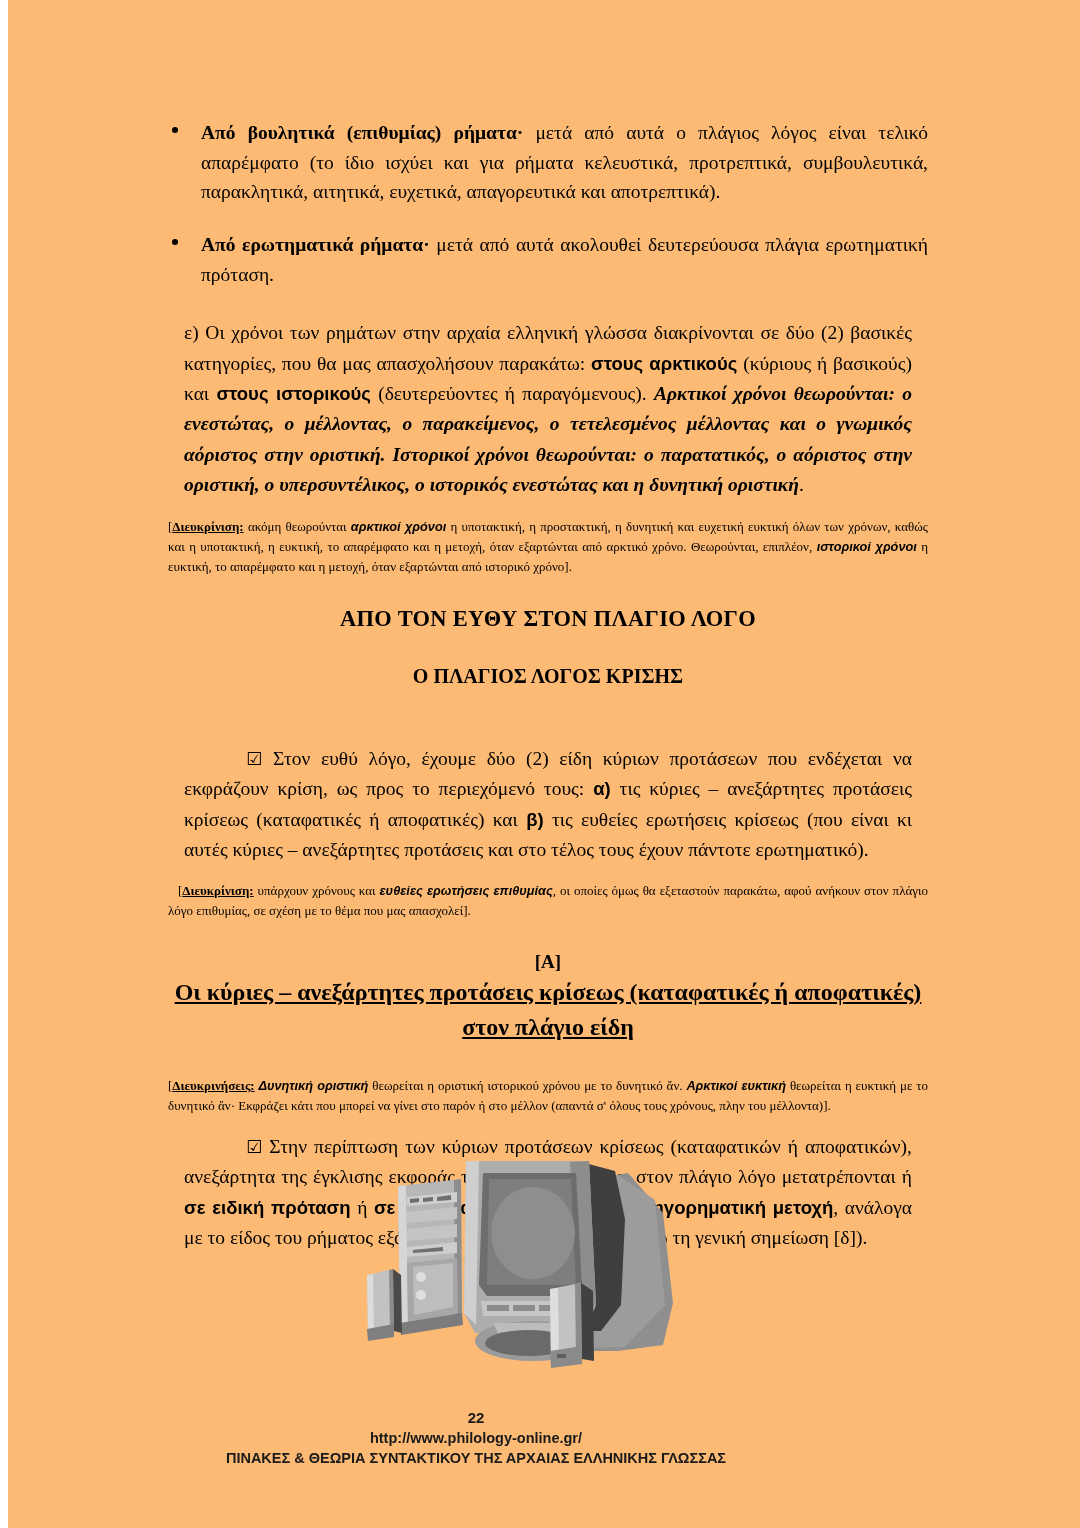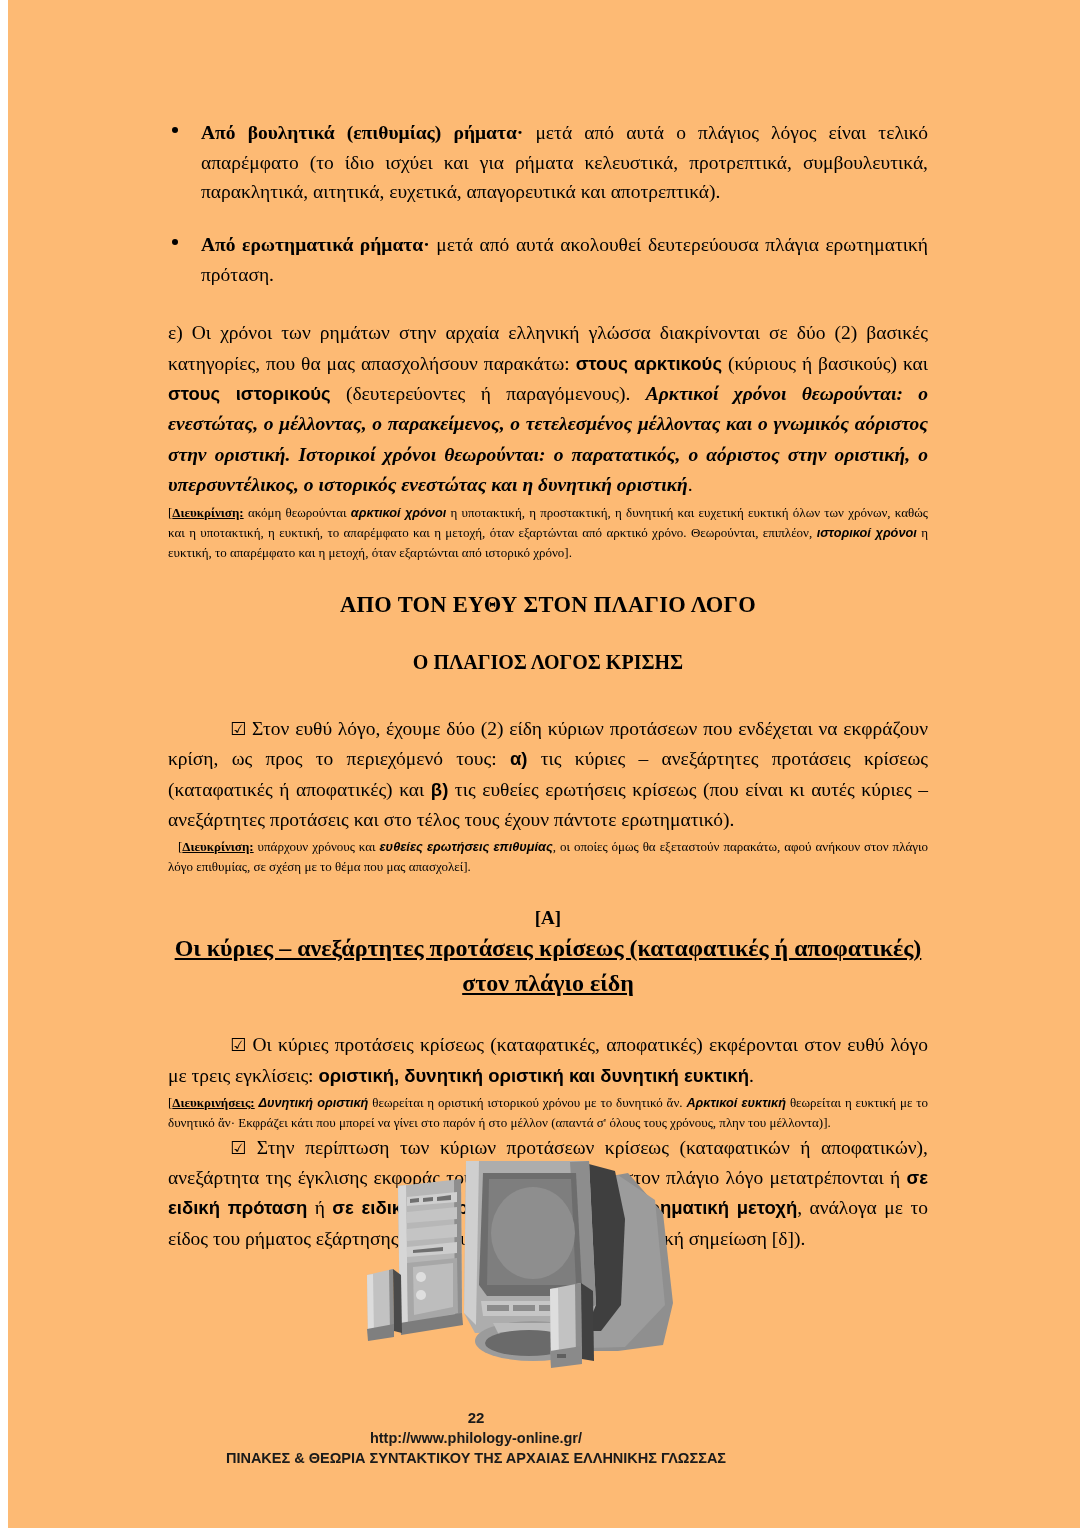--- a/index.html
+++ b/index.html
@@ -56,21 +56,21 @@
     height: 6px;
     background: #000;
     border-radius: 50%;
   }
 
   
   .para {
     font-size: 19.5px;
     line-height: 1.56;
     text-align: justify;
-    margin: 0;
+    margin: 16px;
   }
   .para-e { margin-top: 29px; }
 
   .indent-first { text-indent: 62px; }
 
   b, strong { font-weight: bold; }
   .bi {
     font-weight: bold;
     font-style: italic;
   }
@@ -189,21 +189,20 @@
 
     <p class="note" style="text-indent:10px;"><span>[</span><span class="note-lead">Διευκρίνιση:</span><span> υπάρχουν χρόνους και </span><span class="sbi">ευθείες ερωτήσεις επιθυμίας</span><span>, οι οποίες όμως θα εξεταστούν παρακάτω, αφού ανήκουν στον πλάγιο λόγο επιθυμίας, σε σχέση με το θέμα που μας απασχολεί].</span></p>
 
     <div class="block-gap-b"></div>
 
     <p class="sec-label">[Α]</p>
     <p class="sec-title"><span>Οι κύριες – ανεξάρτητες προτάσεις κρίσεως (καταφατικές ή αποφατικές)</span><br><span>στον πλάγιο είδη</span></p>
 
     <div class="block-gap-b"></div>
 
-    <p class="para indent-first"><span class="chk">☑</span><span> Οι κύριες προτάσεις κρίσεως (καταφατικές, αποφατικές) εκφέρονται στον ευθύ λόγο με τρεις εγκλίσεις: </span><b class="sb">οριστική, δυνητική οριστική και δυνητική ευκτική</b><span>.</span></p>
 
     <p class="note"><span>[</span><span class="note-lead">Διευκρινήσεις:</span><span class="sbi"> Δυνητική οριστική</span><span> θεωρείται η οριστική ιστορικού χρόνου με το δυνητικό ἄν. </span><span class="sbi">Αρκτικοί ευκτική</span><span> θεωρείται η ευκτική με το δυνητικό ἄν· Εκφράζει κάτι που μπορεί να γίνει στο παρόν ή στο μέλλον (απαντά σ' όλους τους χρόνους, πλην του μέλλοντα)].</span></p>
 
     <p class="para indent-first"><span class="chk">☑</span><span> Στην περίπτωση των κύριων προτάσεων κρίσεως (καταφατικών ή αποφατικών), ανεξάρτητα της έγκλισης εκφοράς τους στον ευθύ λόγο, στον πλάγιο λόγο μετατρέπονται ή </span><b class="sb">σε ειδική πρόταση</b><span> ή </span><b class="sb">σε ειδικό απαρέμφατο</b><span> ή </span><b class="sb">σε κατηγορηματική μετοχή</b><span>, ανάλογα με το είδος του ρήματος εξάρτησης (συμβουλέψου παραπάνω τη γενική σημείωση [δ]).</span></p>
 
   </div>
 
   <div class="clipart-wrap">
     <svg viewBox="0 0 380 250" width="380" height="250">
 

